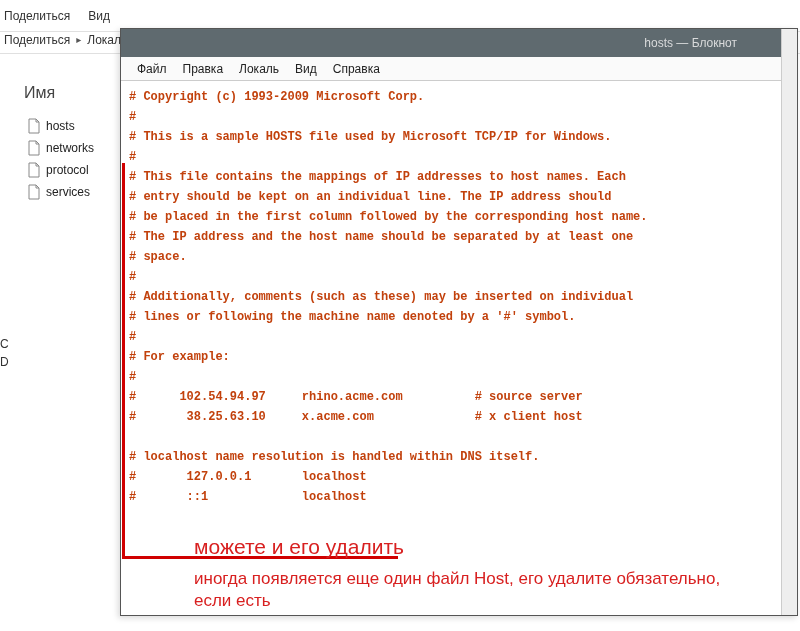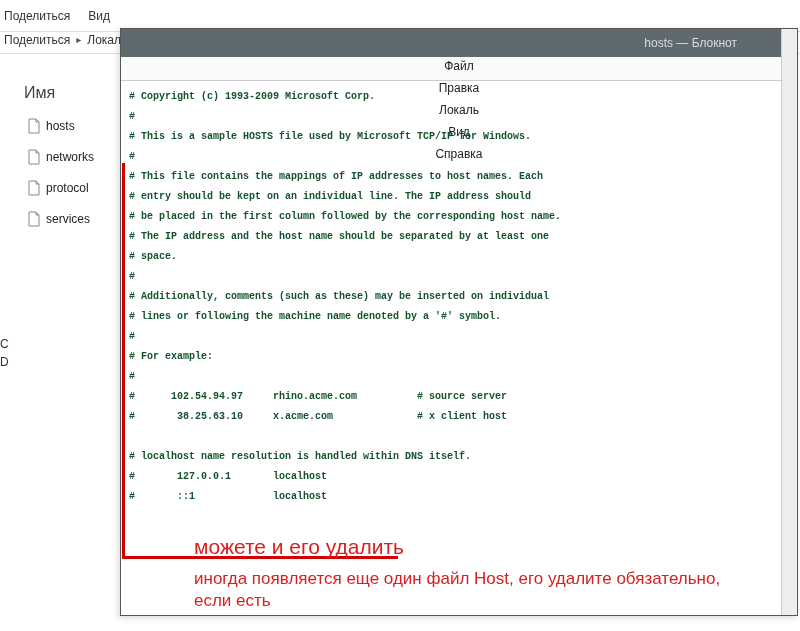--- a/index.html
+++ b/index.html
@@ -53,21 +53,21 @@
     font-size: 16px;
   }
   .file-item {
     display: flex;
     align-items: center;
     gap: 5px;
     padding: 2px 3px;
     color: #222;
     white-space: nowrap;
     font-size: 12px;
-    margin-bottom: 11px;
+    margin-bottom: 2px;
   }
   .file-item .file-icon {
     width: 14px; height: 16px;
     display: inline-block;
   }
   .file-icon svg { display: block; }
   .file-item.highlight {
     border: 2px solid #d00000;
     margin: 0 -2px 1px -2px;
   }
@@ -105,30 +105,29 @@
   .notepad-menu {
     height: 24px;
     border-bottom: 1px solid #ccc;
     display: flex;
     align-items: center;
     gap: 4px;
     padding: 0 10px;
     font-size: 12px;
     color: #222;
     background: #fafafa;
-    flex-direction: column;
   }
   .notepad-menu span { padding: 2px 6px; }
   .notepad-content {
     position: relative;
     padding: 6px 8px;
     font-family: "Courier New", monospace;
-    font-size: 10px;
+    font-size: 12px;
     font-weight: bold;
-    color: #14532d;
+    color: #c2410c;
     line-height: 20px;
     white-space: pre;
     overflow: hidden;
   }
 
   
   .anno {
     position: absolute;
     pointer-events: none;
   }

